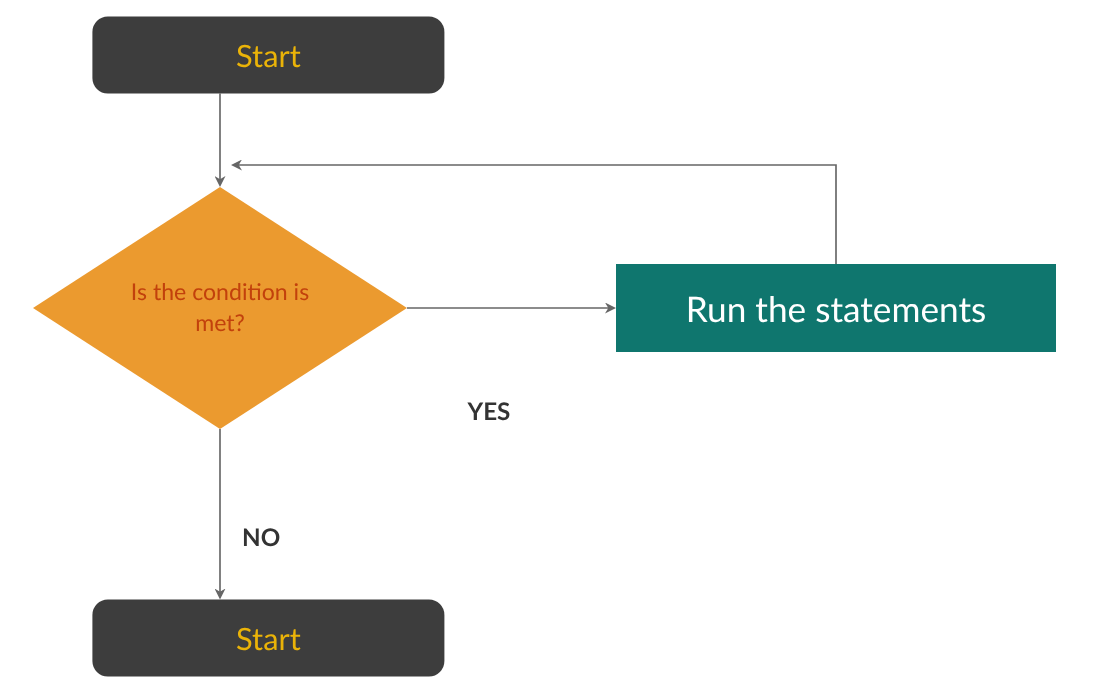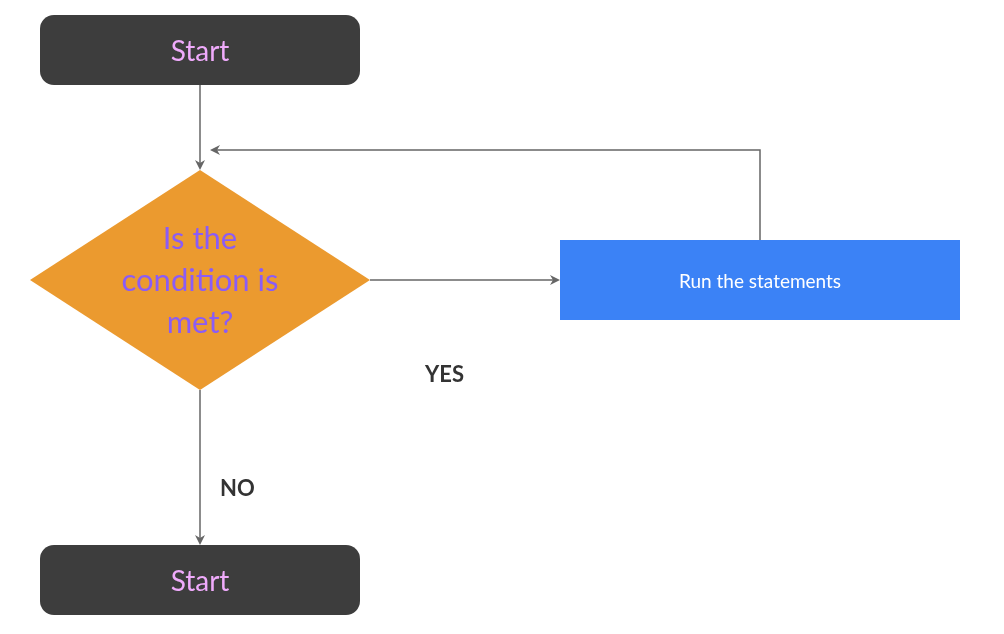--- a/index.html
+++ b/index.html
@@ -15,51 +15,52 @@
   .node {
     position: absolute;
     display: flex;
     align-items: center;
     justify-content: center;
     text-align: center;
     box-sizing: border-box;
   }
   .start-node, .stop-node {
     background: #3d3d3d;
-    color: #f0abfc;
+    color: #eab308;
     border-radius: 14px;
     font-size: 28px;
     font-weight: 400;
+    margin-left: 44px;
   }
   .start-node { left: 40px; top: 15px; width: 320px; height: 70px; }
   .stop-node  { left: 40px; top: 545px; width: 320px; height: 70px; }
 
   .process-node {
-    background: #3b82f6;
+    background: #0f766e;
     color: #ffffff;
-    font-size: 19px;
+    font-size: 32px;
     font-weight: 400;
   }
   .process-node { left: 560px; top: 240px; width: 400px; height: 80px; }
 
   .decision-wrap {
     left: 30px; top: 170px; width: 340px; height: 220px;
   }
   .decision-shape {
     position: absolute;
     left: 0; top: 0; width: 100%; height: 100%;
   }
   .decision-label {
     position: absolute;
     left: 0; top: 0; right: 0; bottom: 0;
     display: flex;
     align-items: center;
     justify-content: center;
-    color: #8b5cf6;
-    font-size: 31px;
+    color: #c2410c;
+    font-size: 21px;
     line-height: 1.35;
     padding: 0 70px;
     text-align: center;
   }
 
   .edge-label {
     position: absolute;
     color: #333333;
     font-size: 22px;
     font-weight: 700;

